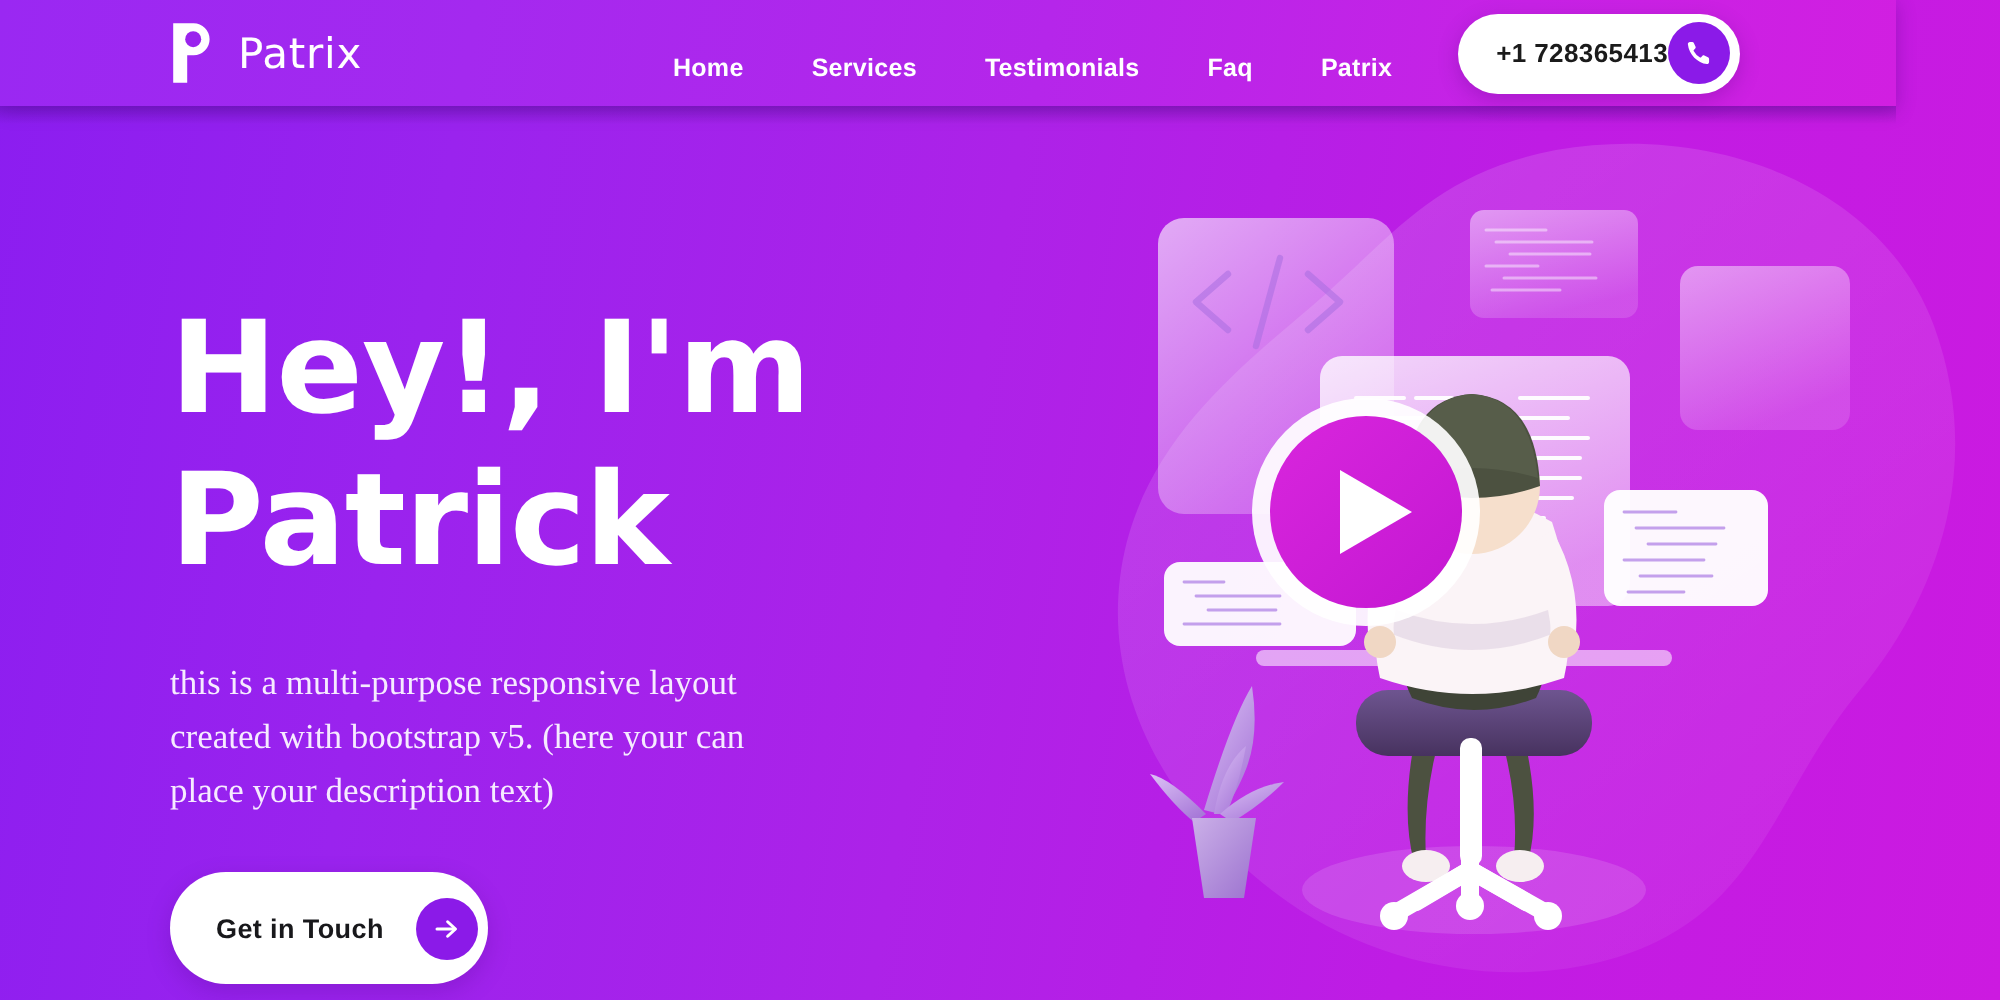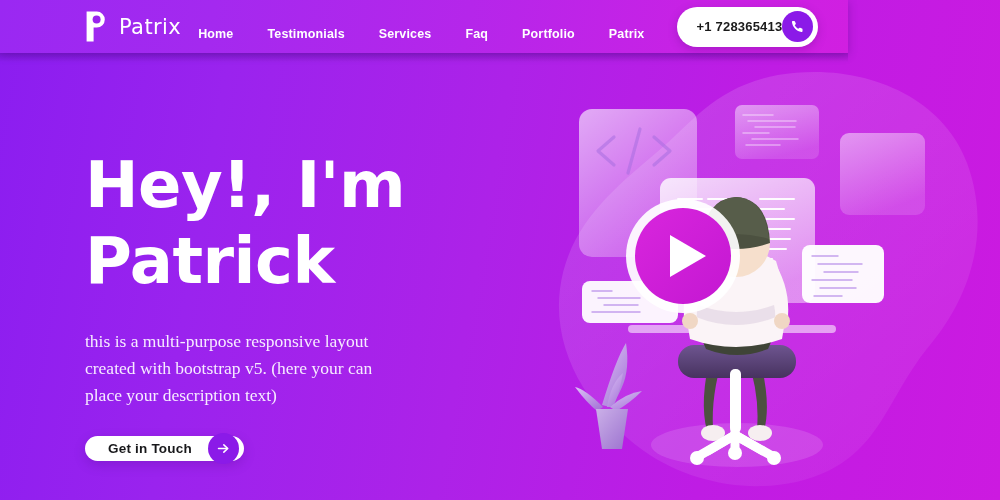--- a/index.html
+++ b/index.html
@@ -19,21 +19,21 @@
         #8b1df0 0%,
         #9a23ee 22%,
         #ad22e8 48%,
         #bf1ce4 72%,
         #cc1ae0 100%);
   }
 
   
   .header {
     position:absolute; top:0; left:0;
-    width:848px; height:53px;
+    width:948px; height:53px;
     display:flex; align-items:center;
     z-index:40;
     background:linear-gradient(100deg,
         #9a28f2 0%,
         #a429ef 25%,
         #b526ea 55%,
         #c722e5 80%,
         #d11fe1 100%);
     box-shadow:0 2px 9px rgba(60,0,110,.30);
   }
@@ -93,21 +93,21 @@
     color:#f6ebff; font-size:17.5px; line-height:1.53;
     font-family:Liberation Serif, serif;
     white-space:pre-line;
     max-width:390px;
   }
 
   .cta {
     margin-top:28px;
     display:inline-flex; align-items:center;
     background:#ffffff; border-radius:40px;
-    height:25px; padding:0 5px 0 23px;
+    height:56px; padding:0 5px 0 23px;
     box-shadow:0 4px 12px rgba(70,0,120,.22);
     cursor:pointer; border:none;
   }
   .cta-label {
     color:#18181b; font-size:13.5px; font-weight:bold;
     letter-spacing:.2px; margin-right:16px; white-space:nowrap;
   }
   .cta-circle {
     width:31px; height:31px; border-radius:50%;
     background:#8b1ae8;
@@ -132,24 +132,23 @@
         <svg viewBox="0 0 25 31" xmlns="http://www.w3.org/2000/svg">
           <path d="M1.6 0.6 h10.2 a8.0 8.0 0 0 1 0 16.0 h-3.2 v13.8 h-7.0 z" fill="#ffffff"></path>
           <circle cx="11.6" cy="8.6" r="4.0" fill="#9a23ee"></circle>
         </svg>
       </span>
       <span class="brand-name">Patrix</span>
     </div>
 
     <nav class="nav">
       <a class="nav-item">Home</a>
+      <a class="nav-item">Services</a>
       <a class="nav-item">Testimonials</a>
-      <a class="nav-item">Services</a>
       <a class="nav-item">Faq</a>
-      <a class="nav-item">Portfolio</a>
       <a class="nav-item">Patrix</a>
 
       <div class="phone-pill">
         <span class="phone-number">+1 728365413</span>
         <span class="phone-btn">
           <svg viewBox="0 0 24 24" xmlns="http://www.w3.org/2000/svg">
             <path d="M6.6 3.2c.6 0 1.1.35 1.35.9l1.3 2.9c.23.5.12 1.1-.27 1.48l-1.1 1.08c-.23.23-.3.58-.15.87a12.2 12.2 0 0 0 5.1 5.1c.3.15.64.08.87-.15l1.08-1.1c.38-.39.98-.5 1.48-.27l2.9 1.3c.55.25.9.75.9 1.35v2.6c0 .95-.8 1.72-1.75 1.63C10.9 20.1 3.9 13.1 3.1 4.95 3.0 4.0 3.78 3.2 4.73 3.2z" fill="#ffffff"></path>
           </svg>
         </span>
       </div>

